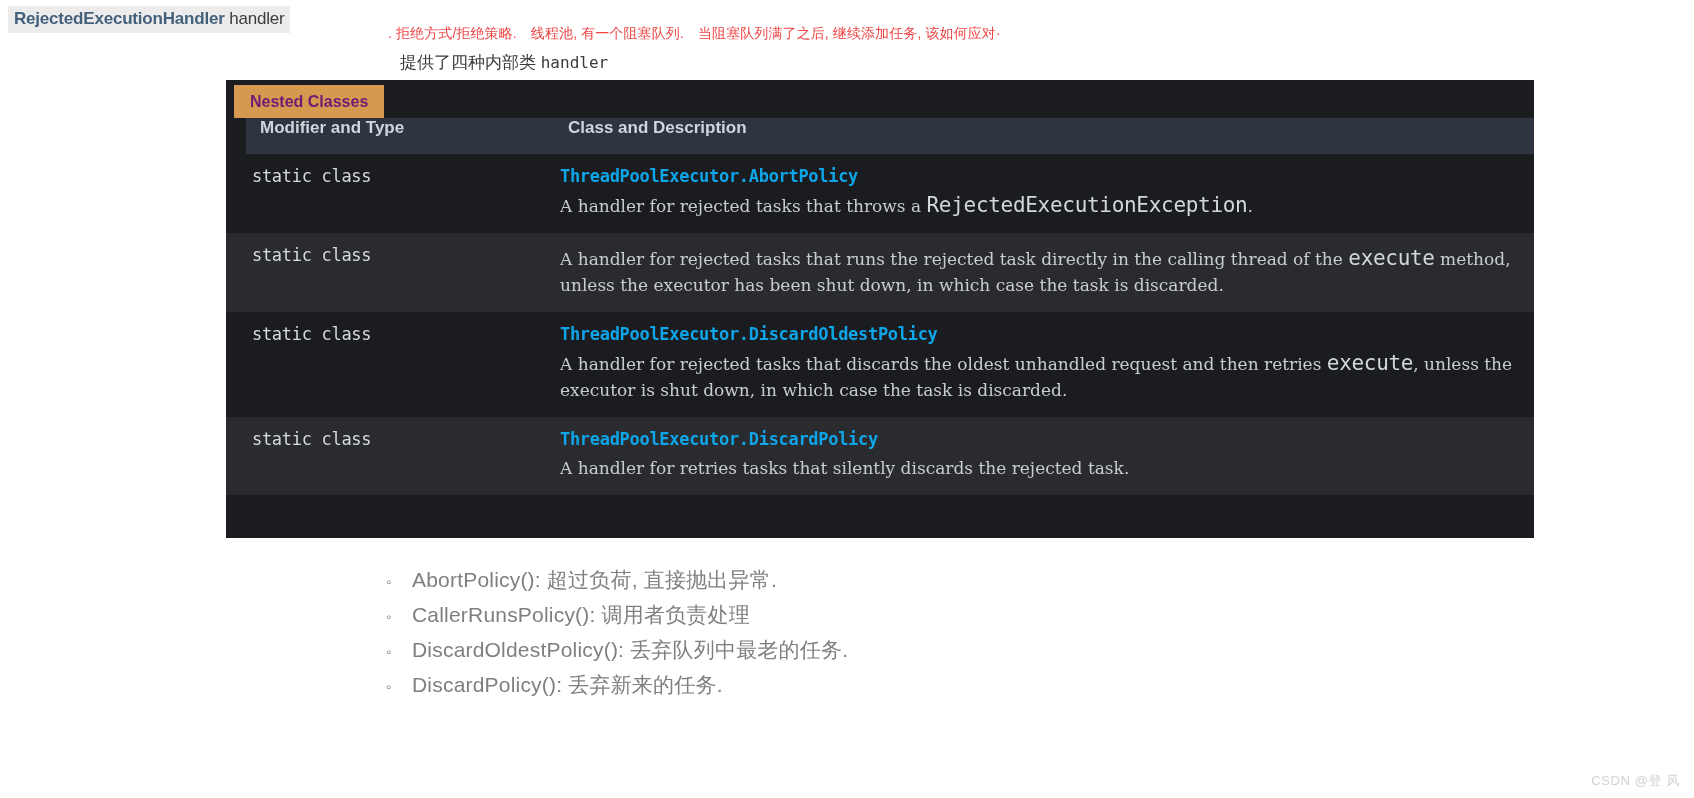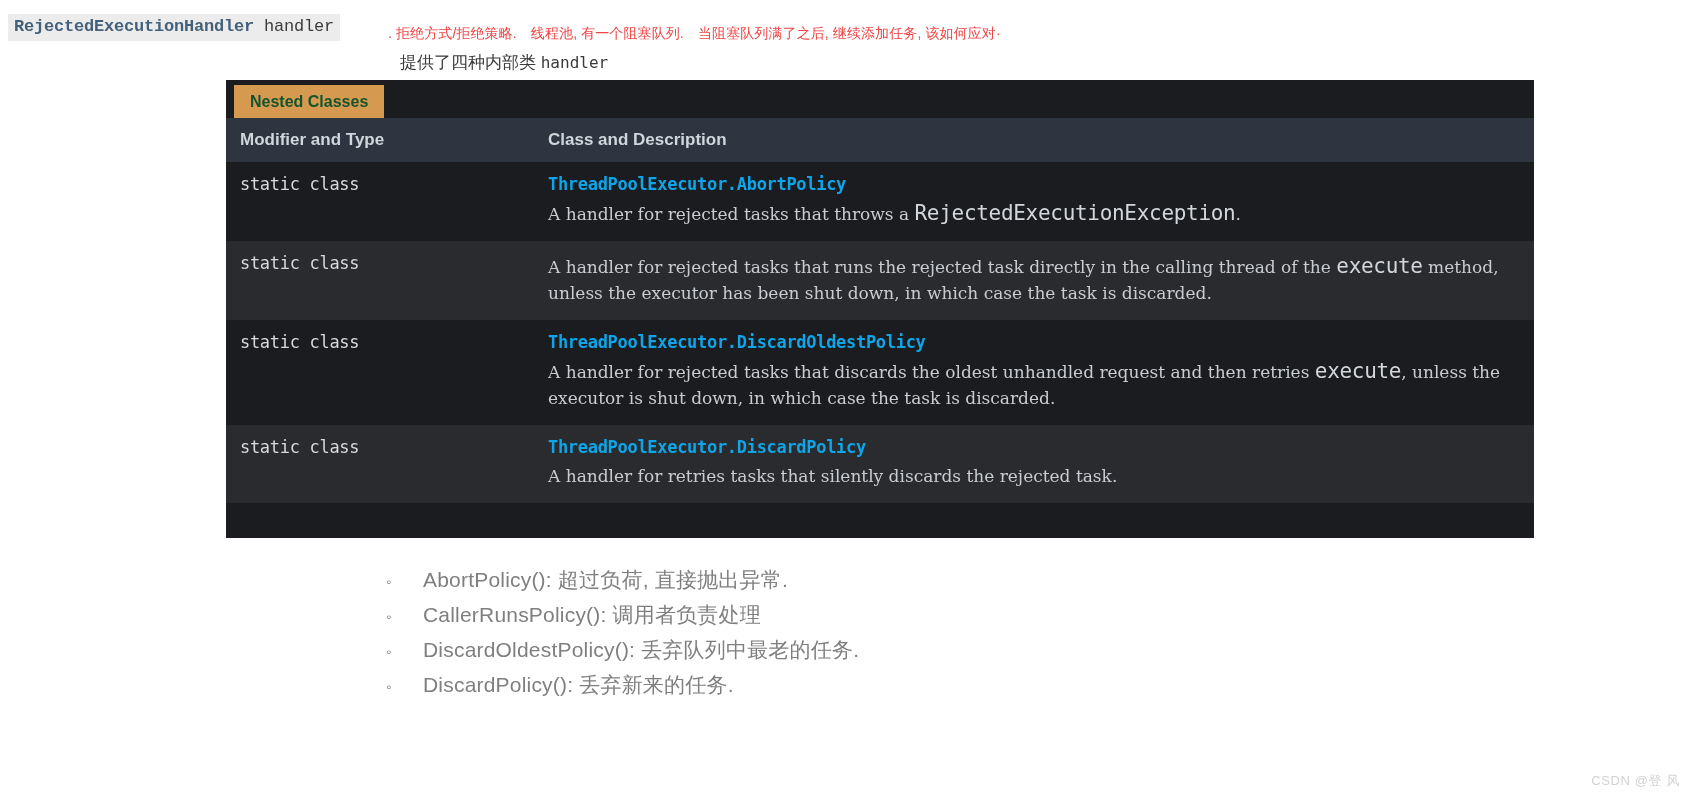--- a/index.html
+++ b/index.html
@@ -20,24 +20,24 @@
     position: absolute;
     left: 0;
     top: 0;
     width: 1694px;
     height: 80px;
   }
 
   #code-chip {
     position: absolute;
     left: 8px;
-    top: 14px;
+    top: 6px;
     background: #ececed;
     padding: 2px 6px 3px 6px;
-    font-family: Liberation Mono, monospace;
+    font-family: Liberation Sans, sans-serif;
     font-size: 17px;
     line-height: 22px;
     white-space: nowrap;
     letter-spacing: -0.2px;
   }
   #code-chip .cls {
     color: #44617b;
     font-weight: bold;
   }
   #code-chip .var {
@@ -82,46 +82,46 @@
     height: 38px;
     position: relative;
     background: #1b1c1f;
   }
   #nested-classes-tab {
     position: absolute;
     left: 8px;
     top: 5px;
     height: 33px;
     background: #d59a4f;
-    color: #14532d;
+    color: #701a75;
     font-size: 16px;
     font-weight: bold;
     padding: 0 16px;
     display: flex;
     align-items: center;
     box-sizing: border-box;
   }
 
   #table-header {
     display: flex;
     background: #2e3440;
-    height: 44px;
-    align-items: center;
+    height: 36px;
+    margin-left: 20px;
   }
   #table-header .th {
     color: #cfd6dc;
     font-size: 17px;
     font-weight: bold;
   }
   .col-a { width: 322px; padding-left: 14px; box-sizing: border-box; flex: none; }
   .col-b { flex: 1 1 auto; padding-right: 14px; box-sizing: border-box; }
 
   .tbl-row {
     display: flex;
-    padding: 12px 0 14px 0;
+    padding: 12px 0 14px 12px;
   }
   .tbl-row.odd  { background: #1b1c1f; }
   .tbl-row.even { background: #2a2b2e; }
 
   .modifier {
     font-family: "DejaVu Sans Mono", "Liberation Mono", monospace;
     font-size: 17px;
     color: #d7dadd;
     letter-spacing: -0.3px;
     white-space: nowrap;
@@ -166,21 +166,20 @@
     color: #7a7a7a;
     font-size: 15px;
     line-height: 35px;
   }
   .bullet-text {
     color: #7f7f7f;
     font-size: 21px;
     line-height: 35px;
     letter-spacing: 0.2px;
     white-space: nowrap;
-    margin-left: 11px;
   }
 
   
   #watermark {
     position: absolute;
     right: 14px;
     bottom: 8px;
     color: #d2d2d2;
     font-size: 13px;
     letter-spacing: 0.6px;

